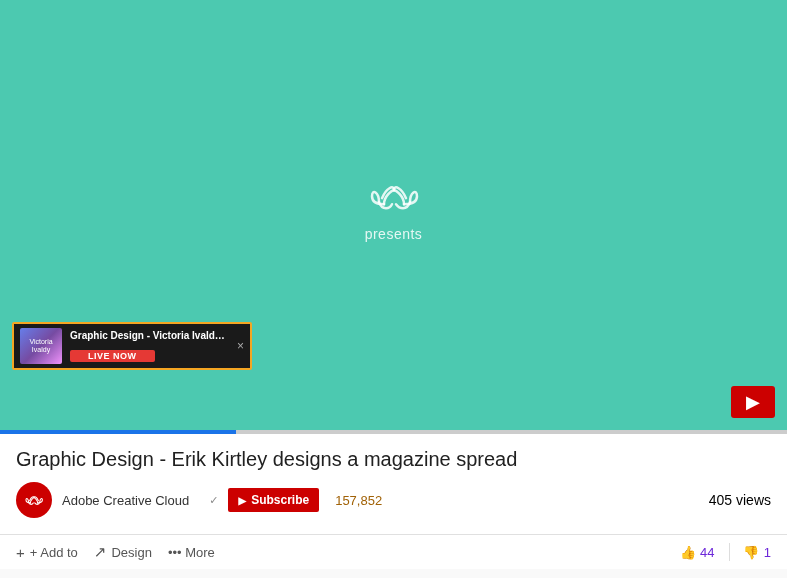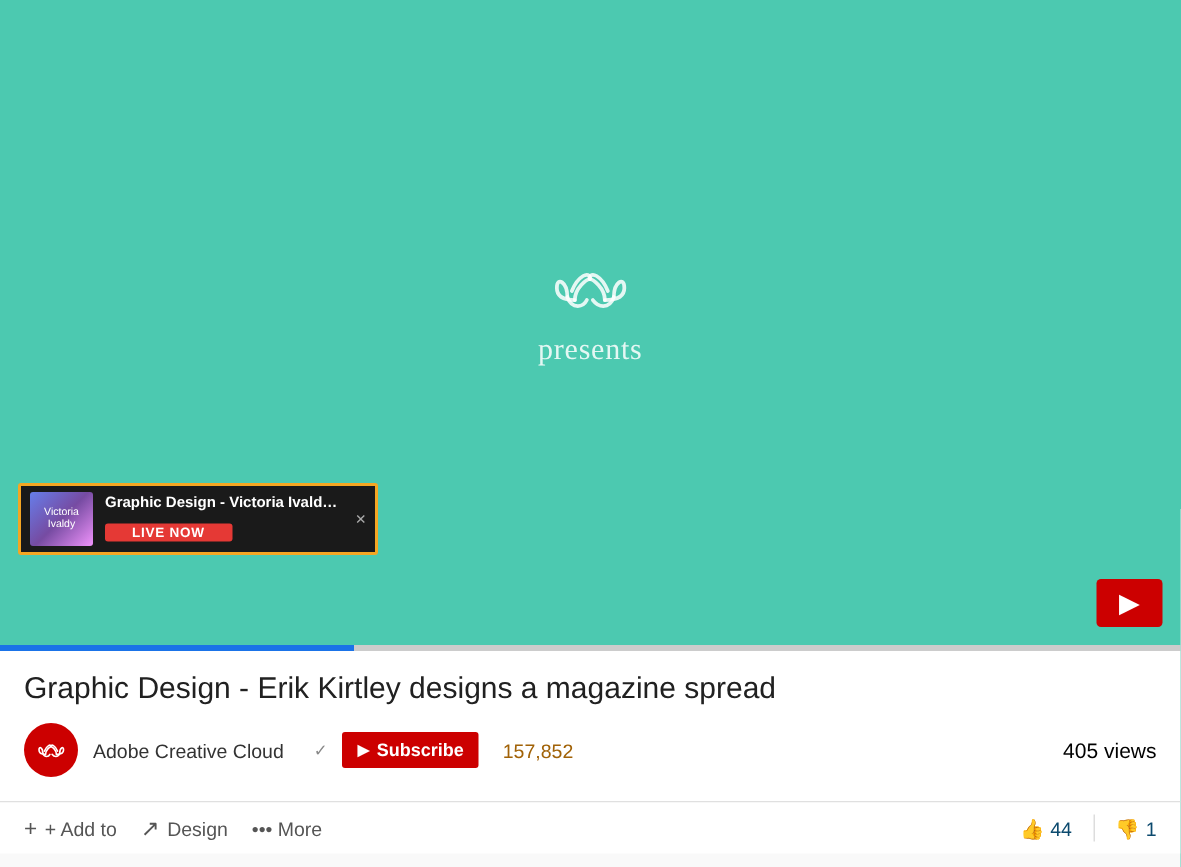--- a/index.html
+++ b/index.html
@@ -31,24 +31,23 @@
       color: rgba(255,255,255,0.85);
     }
 
     .cloud-icon {
       width: 60px;
       height: 44px;
       margin-bottom: 8px;
     }
 
     .presents-text {
-      font-size: 20px;
+      font-size: 14px;
       color: rgba(255,255,255,0.85);
       letter-spacing: 0.5px;
-      font-family: Liberation Serif, serif;
     }
 
     
     .live-card {
       position: absolute;
       bottom: 60px;
       left: 12px;
       width: 240px;
       background: #1a1a1a;
       border: 2px solid #f5a623;
@@ -266,21 +265,21 @@
       display: flex;
       align-items: center;
       gap: 4px;
       font-size: 13px;
       color: #555;
       cursor: pointer;
     }
 
     .like-count {
       font-size: 13px;
-      color: #0c4a6e;
+      color: #6d28d9;
     }
 
     .divider-v {
       width: 1px;
       height: 18px;
       background: #ddd;
     }
   </style>
 </head>
 <body>

